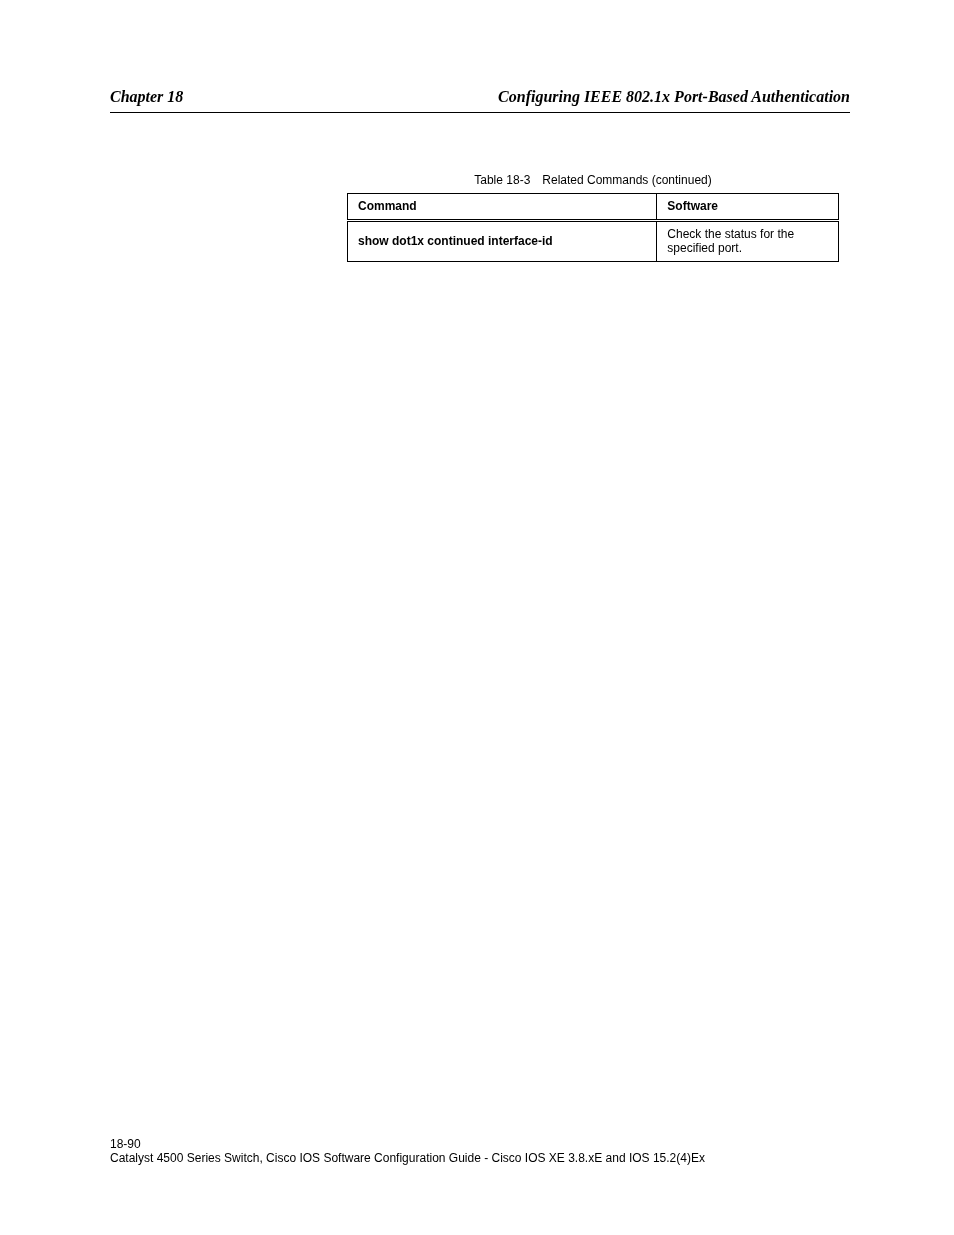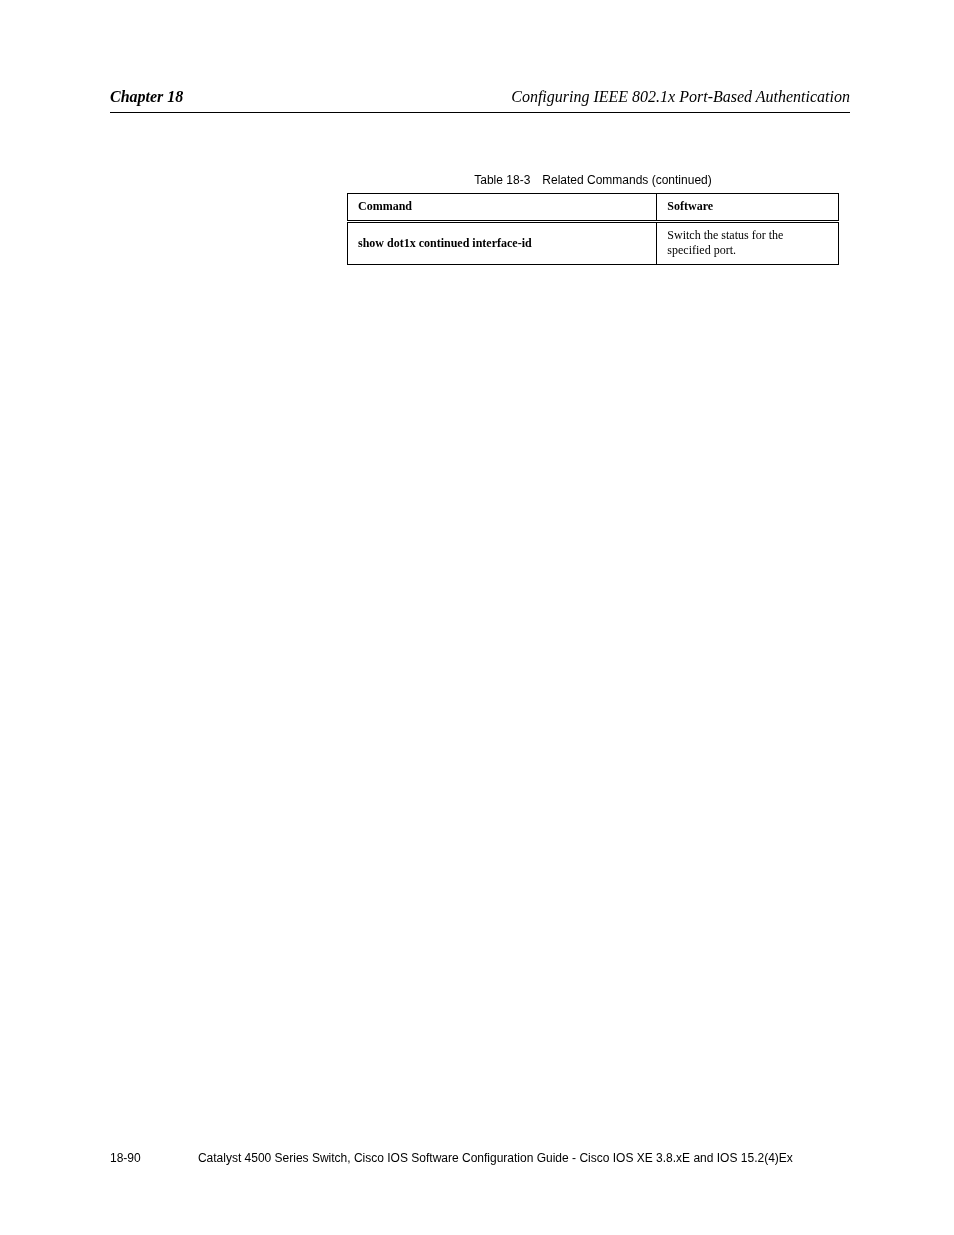--- a/index.html
+++ b/index.html
@@ -27,21 +27,21 @@
     width: 100%;
   }
   .header-left {
     font-size: 16px;
     font-weight: 700;
     font-style: italic;
     font-family: "Times New Roman", Times, serif;
   }
   .header-right {
     font-size: 16px;
-    font-weight: 400;
+    font-weight: 700;
     font-style: italic;
     font-family: "Times New Roman", Times, serif;
   }
   .rule {
     border: none;
     border-top: 1px solid #000;
     margin: 6px 0 0 0;
   }
   .table-block {
     margin-top: 60px;
@@ -52,21 +52,21 @@
   .table-caption {
     text-align: center;
     font-size: 12px;
     margin-bottom: 6px;
     font-family: "Helvetica Neue", Helvetica, Arial, sans-serif;
   }
   table.cmd {
     border-collapse: collapse;
     width: 100%;
     font-size: 12px;
-    font-family: Liberation Serif, serif;
+    font-family: Liberation Sans, sans-serif;
   }
   table.cmd th, table.cmd td {
     border: 1px solid #000;
     padding: 5px 10px 6px 10px;
     text-align: left;
     vertical-align: middle;
   }
   table.cmd th {
     font-weight: 700;
   }
@@ -80,20 +80,21 @@
   .footer {
     position: absolute;
     left: 110px;
     bottom: 70px;
     width: 740px;
     display: flex;
     justify-content: space-between;
     font-size: 12px;
     color: #000;
     font-family: "Helvetica Neue", Helvetica, Arial, sans-serif;
+    flex-direction: column;
   }
 </style>
 </head>
 <body>
 
 <div class="content">
   <div class="header-wrap">
     <span class="header-left">Chapter 18</span>
     <span class="header-right">Configuring IEEE 802.1x Port-Based Authentication</span>
   </div>
@@ -112,21 +113,21 @@
         <tr>
           <th>Command</th>
           <th>Software</th>
         </tr>
       </thead>
       <tbody>
         <tr>
           <td>
             <b>show dot1x continued interface-id</b>
           </td>
-          <td>Switch the status for the specified port.</td>
+          <td>Check the status for the specified port.</td>
         </tr>
       </tbody>
     </table>
   </div>
 </div>
 
 <div class="footer">
   <span>18-90</span>
   <span>Catalyst 4500 Series Switch, Cisco IOS Software Configuration Guide - Cisco IOS XE 3.8.xE and IOS 15.2(4)Ex</span>
   <span></span>

